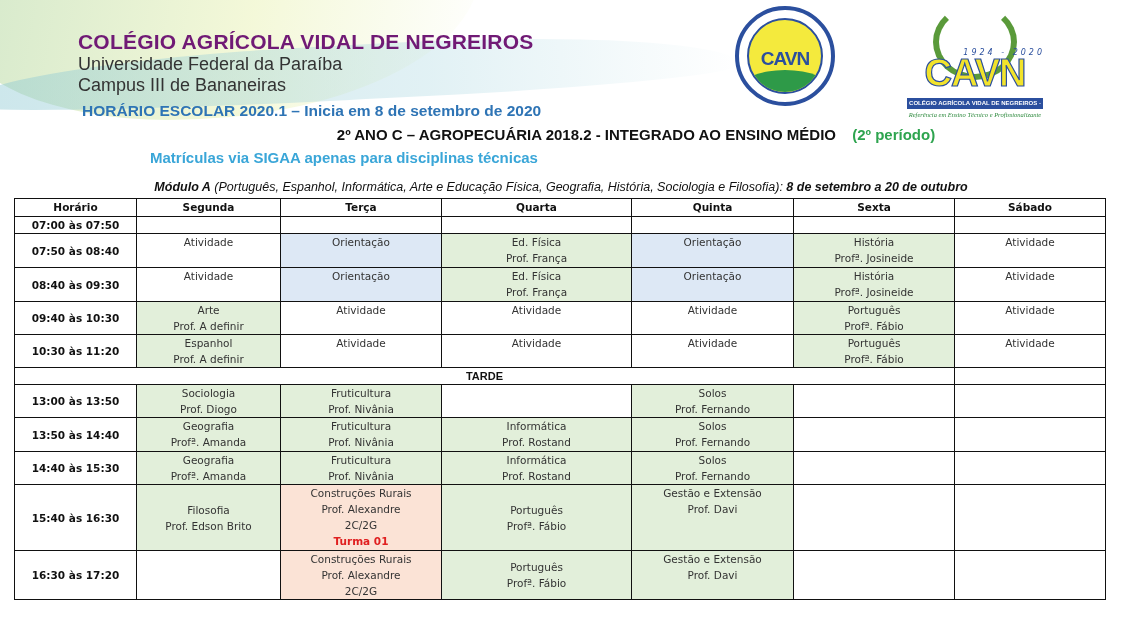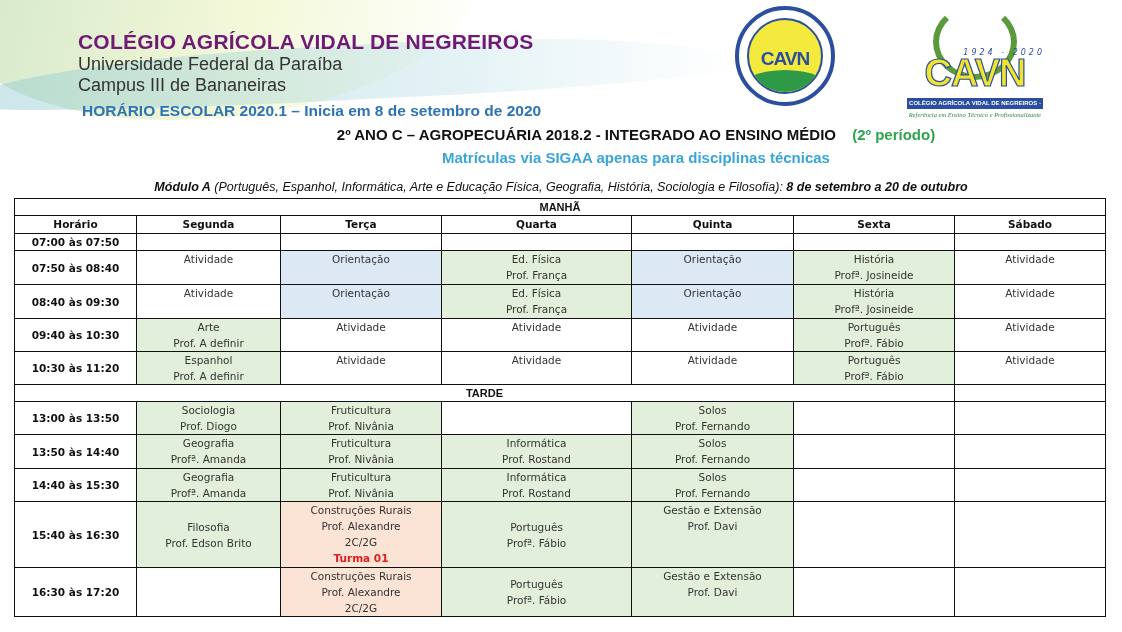--- a/index.html
+++ b/index.html
@@ -15,21 +15,21 @@
   .sw2 { left: -40px; top: 45px; width: 780px; height: 55px; border-radius: 50% 50% 40% 60% / 80% 80% 30% 30%;
          background: linear-gradient(90deg, rgba(140,200,210,0.45) 0%, rgba(170,215,225,0.35) 60%, rgba(255,255,255,0) 100%);
          transform: rotate(-3deg); }
   .title-block { position: absolute; left: 78px; top: 30px; }
   .college { font-family: "Liberation Sans", sans-serif; font-weight: bold; font-size: 21px; color: #701a75; letter-spacing: 0.2px; }
   .univ { font-family: "Liberation Sans", sans-serif; font-size: 18px; color: #333; line-height: 21px; }
   .horario { position: absolute; left: 82px; top: 102px; font-family: "Liberation Sans", sans-serif; font-weight: bold; font-size: 15.5px; color: #2e74b5; }
   .class-title { position: absolute; left: 0; width: 1122px; top: 126px; text-align: center; padding-left: 150px; box-sizing: border-box;
                  font-family: "Liberation Sans", sans-serif; font-weight: bold; font-size: 15px; color: #111; }
   .class-title .period { color: #2ea44f; margin-left: 12px; }
-  .sigaa { position: absolute; left: 0; width: 1122px; top: 149px; text-align: center; padding-left: 150px; box-sizing: border-box;
+  .sigaa { position: absolute; left: 0; width: 1122px; top: 149px; padding-left: 150px; box-sizing: border-box;
            font-family: "Liberation Sans", sans-serif; font-weight: bold; font-size: 15px; color: #3aa6d8; }
   .module { position: absolute; left: 0; width: 1122px; top: 180px; text-align: center; padding-left: 0; box-sizing: border-box;
             font-family: "Liberation Sans", sans-serif; font-style: italic; font-size: 12.5px; color: #111; }
   .module b { font-weight: bold; }
 
   .logo1 { position: absolute; left: 735px; top: 6px; width: 100px; height: 100px; border-radius: 50%;
            background: #fff; border: 4px solid #2b4f9e; box-sizing: border-box; }
   .logo1 .ring { position: absolute; inset: 8px; border-radius: 50%; border: 2px solid #2b4f9e; background: #f4ea3d; overflow: hidden; }
   .logo1 .hill { position: absolute; left: -10px; right: -10px; bottom: -18px; height: 40px; border-radius: 50%; background: #2e9a48; }
   .logo1 .cavn { position: absolute; left: 0; right: 0; top: 28px; text-align: center; font-family: "Liberation Sans", sans-serif;
@@ -99,23 +99,20 @@
   <colgroup>
     <col style="width:122px">
       <col style="width:144px">
       <col style="width:161px">
       <col style="width:190px">
       <col style="width:162px">
       <col style="width:161px">
       <col style="width:151px">
   </colgroup>
   <tbody id="tbody">
-    <tr class="sec">
-      <td colspan="7">MANHÃ</td>
-    </tr>
     <tr class="hdr">
       <td>Horário</td>
       <td>Segunda</td>
       <td>Terça</td>
       <td>Quarta</td>
       <td>Quinta</td>
       <td>Sexta</td>
       <td>Sábado</td>
     </tr>
 

